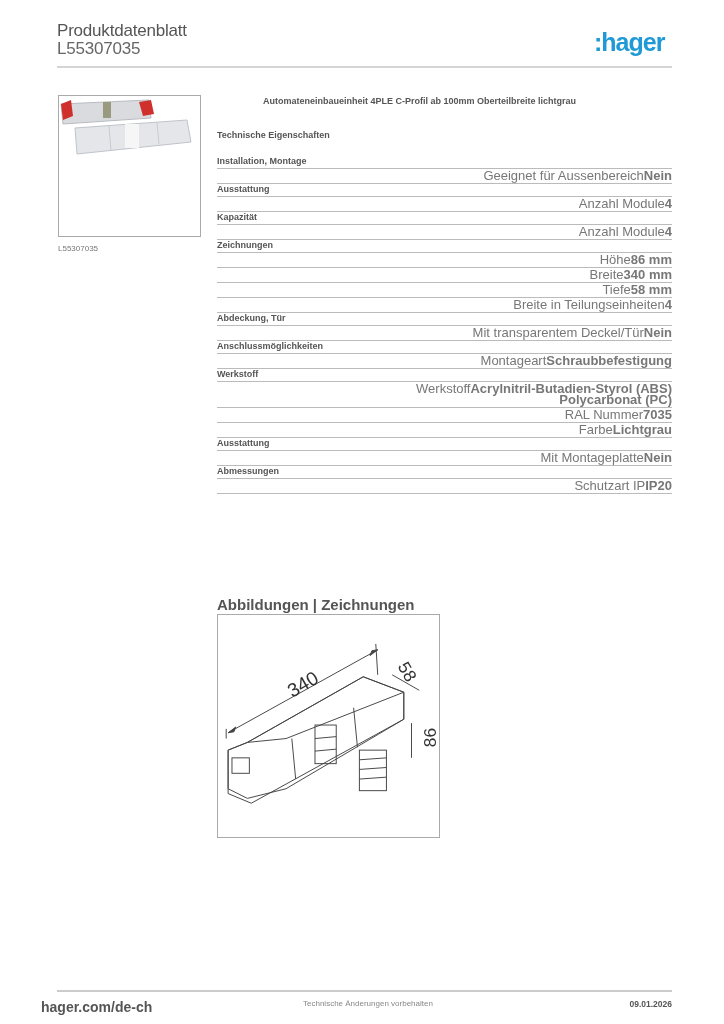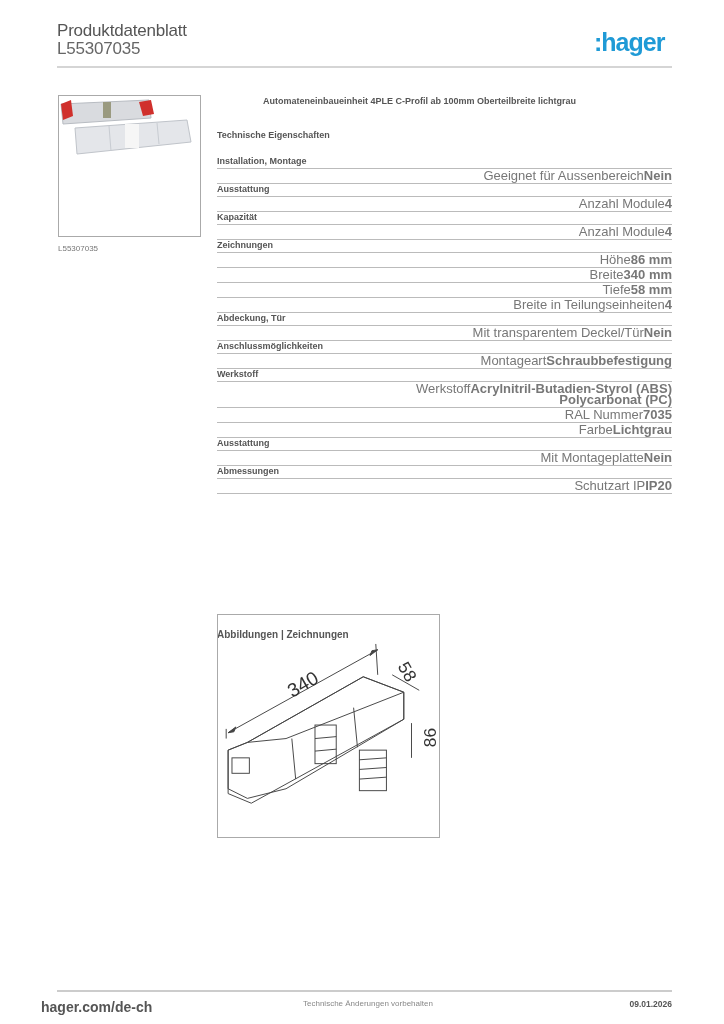--- a/index.html
+++ b/index.html
@@ -14,21 +14,21 @@
   .thumb-caption { position:absolute; left:58px; top:244px; font-size:8px; color:#777; }
 
   .main { position:absolute; left:217px; top:96px; width:455px; }
   .prod-title { font-size:9px; font-weight:bold; color:#555; height:12px;margin-left:46px; }
   .tech-title { font-size:9px; font-weight:bold; color:#555; margin-top:22px; height:12px; }
   .sections { margin-top:14px; }
   .sec { }
   .sec-h { font-size:9px; font-weight:bold; color:#555; height:11px; line-height:11px; border-bottom:1.5px solid #bbb; padding-bottom:1px; }
   .row { display:flex; justify-content:flex-end; font-size:13px; color:#777; line-height:11px; padding:1px 0 2px 0; border-bottom:1.5px solid #bbb; }
   .row .v { text-align:right; white-space:pre-line;font-weight:bold; }
-  .fig-title { position:absolute; left:217px; top:596px; font-size:10px; font-weight:bold; color:#555;margin-top:33px; }
+  .fig-title { position:absolute; left:217px; top:596px; font-size:15px; font-weight:bold; color:#555; }
   .drawing { position:absolute; left:217px; top:614px; width:223px; height:224px; border:1px solid #aaa; box-sizing:border-box; }
 
   .ftr-rule { position:absolute; left:57px; top:990px; width:615px; height:1.5px; background:#ccc; }
   .ftr-left { position:absolute; left:41px; top:999px; font-size:14px; font-weight:bold; color:#555; }
   .ftr-mid { position:absolute; left:303px; top:999px; font-size:8px; color:#888; }
   .ftr-right { position:absolute; right:52px; top:999px; font-size:8.5px; font-weight:bold; color:#555; }
 </style>
 </head>
 <body>
 

